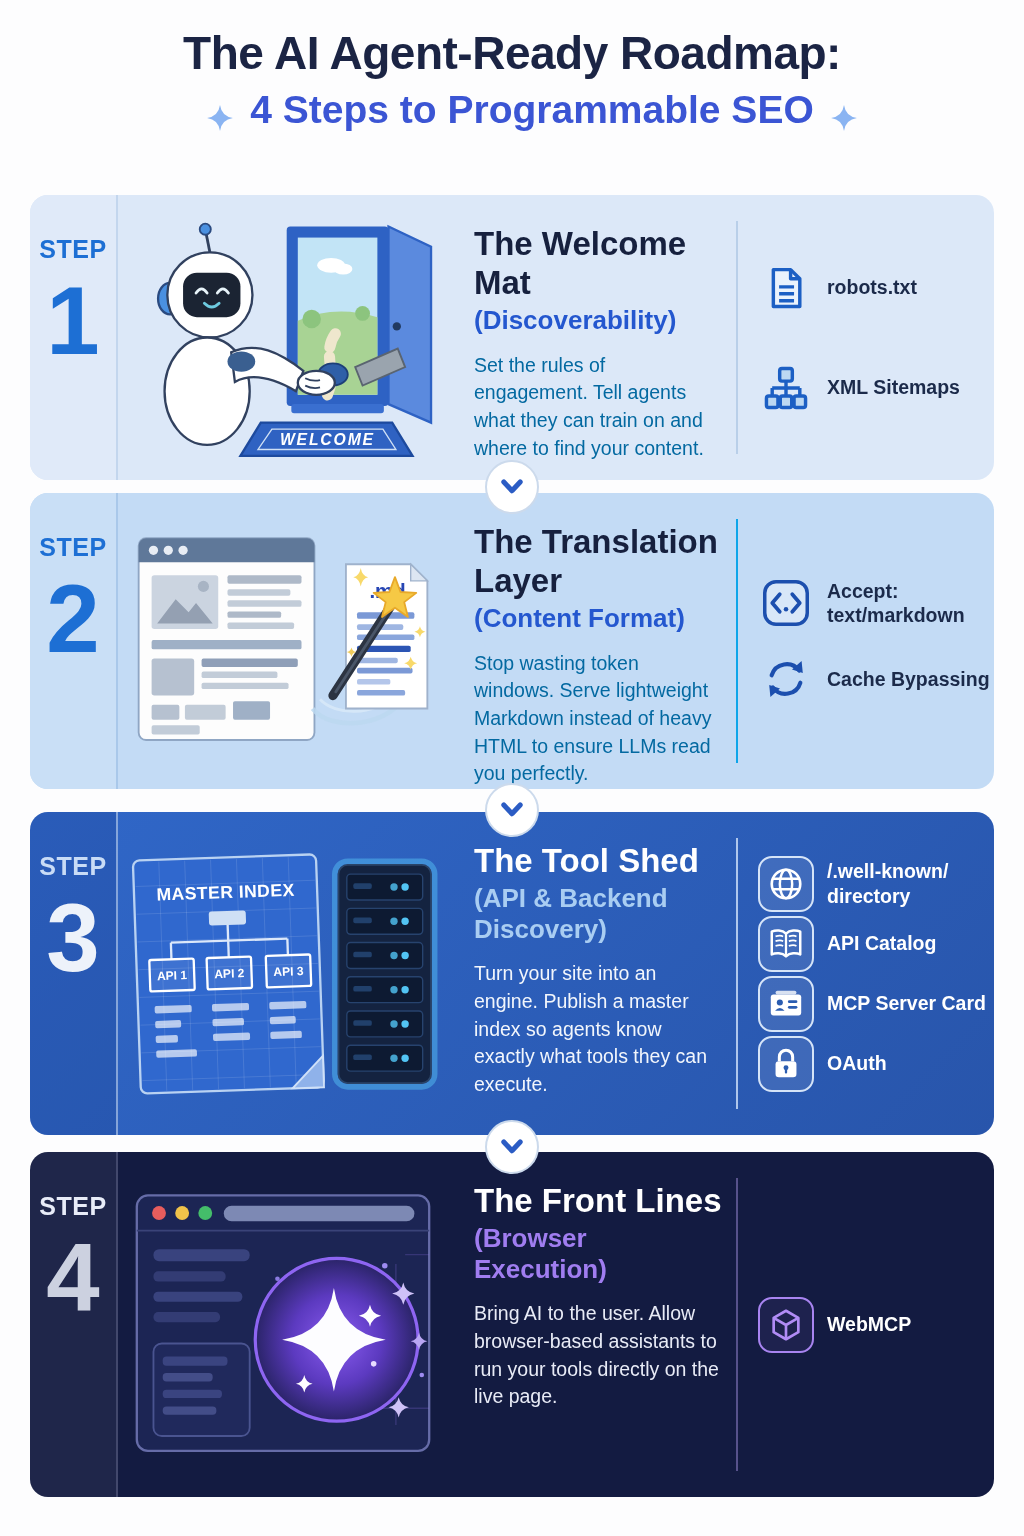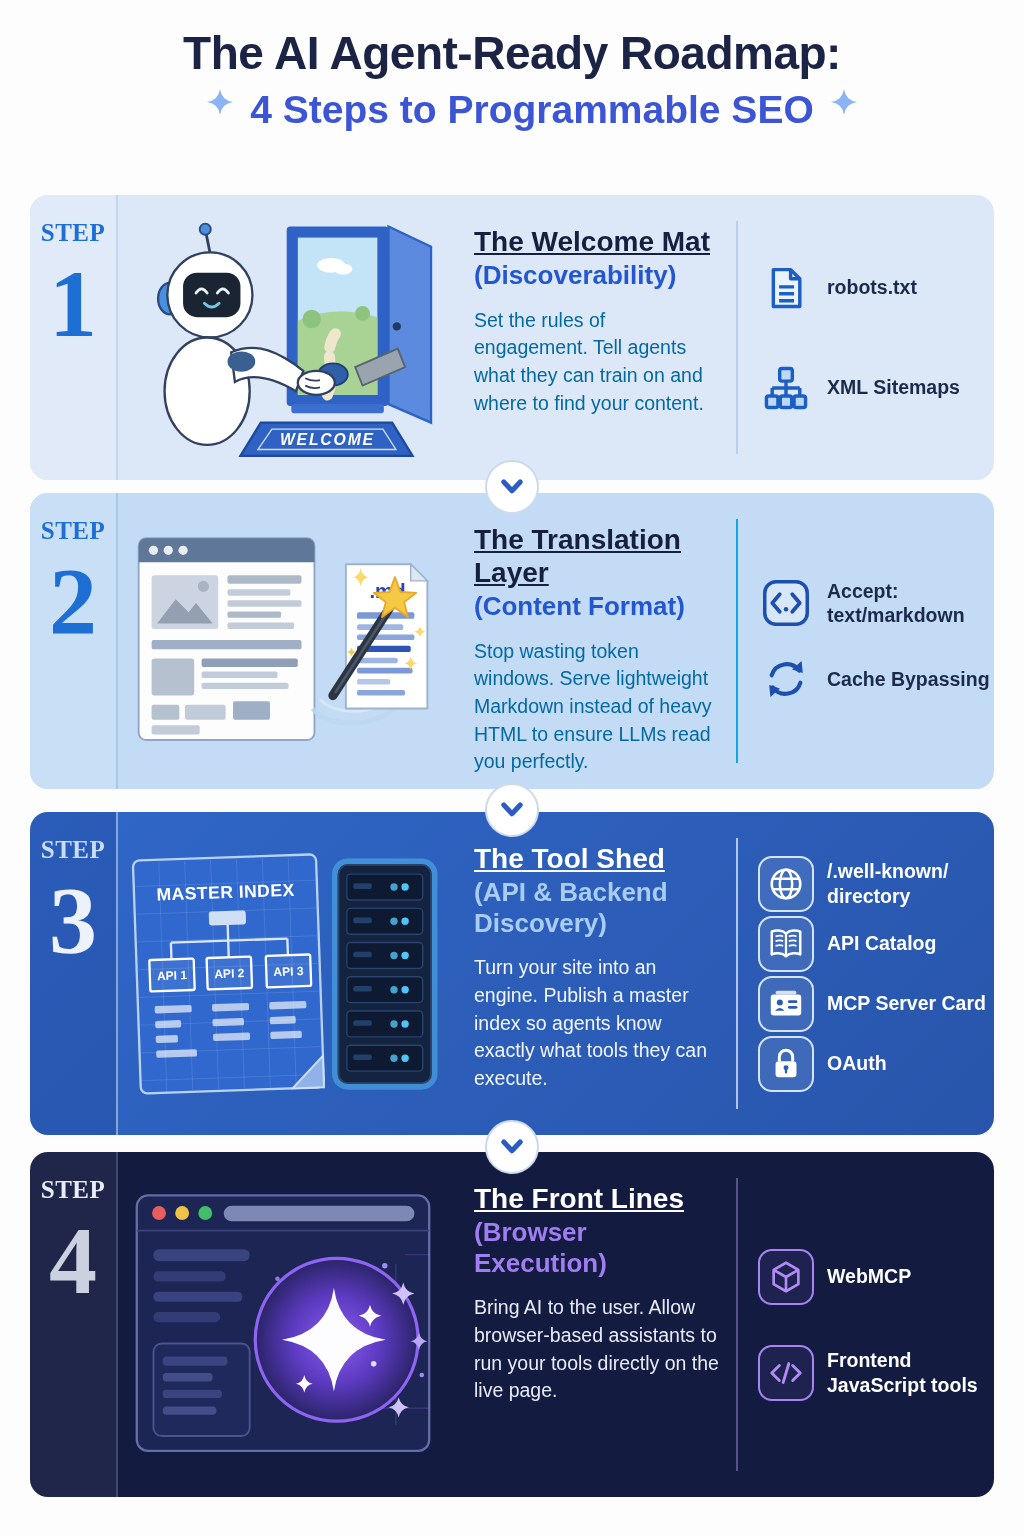--- a/index.html
+++ b/index.html
@@ -4,42 +4,42 @@
 <style>
   * { margin:0; padding:0; box-sizing:border-box; }
   html,body { background:#ffffff; }
   .page {
     position:relative; width:1024px; height:1536px; margin:0 auto;
     background:#fdfdfe; font-family:"Liberation Sans", sans-serif; overflow:hidden;
   }
   
   .header { text-align:center; padding-top:26px; }
   .title { font-size:46px; font-weight:800; color:#1b2444; letter-spacing:-0.5px; }
-  .subtitle-row { display:flex; align-items:flex-start; justify-content:center; gap:16px; margin-top:8px;padding-left:40px; }
+  .subtitle-row { display:flex; align-items:flex-end; justify-content:center; gap:16px; margin-top:8px;padding-left:40px; }
   .subtitle { font-size:39px; font-weight:800; color:#3b55d4; }
   
   .panel { position:absolute; left:30px; width:964px; border-radius:18px; display:flex; overflow:hidden; }
   #panel1 { top:195px;  height:285px; background:#dce8f8; }
   #panel2 { top:493px;  height:296px; background:#c3dbf5; }
   #panel3 { top:812px;  height:323px; background:linear-gradient(135deg,#3067c8,#2855ab); }
   #panel4 { top:1152px; height:345px; background:#131b41; }
-  .step-col { width:88px; flex:none; display:flex; flex-direction:column; align-items:center; padding-top:24px;font-family:Liberation Serif, serif; }
+  .step-col { width:88px; flex:none; display:flex; flex-direction:column; align-items:center; padding-top:40px; }
   #panel1 .step-col { border-right:2px solid #c3d6ee; background:#e0eaf9; }
   #panel2 .step-col { border-right:2px solid #a9c8ea; background:#c9dff6; }
   #panel3 .step-col { border-right:2px solid rgba(210,228,250,.55); background:rgba(10,30,90,.14); }
   #panel4 .step-col { border-right:2px solid rgba(190,195,230,.22); background:rgba(255,255,255,.05); }
   .step-word { font-size:25px; font-weight:800; letter-spacing:.5px; }
   .step-num  { font-size:96px; font-weight:800; line-height:1.02; margin-top:8px; }
   #panel1 .step-word, #panel1 .step-num,
   #panel2 .step-word, #panel2 .step-num { color:#1d6fd4; }
   #panel3 .step-word { color:#c9dcf6; } #panel3 .step-num { color:#edf2fa; }
   #panel4 .step-word { color:#e8ecf8; } #panel4 .step-num { color:#ccd1e0; }
   .illus-col { width:330px; flex:none; display:flex; align-items:center; justify-content:center; }
   .content-col { flex:1; padding:30px 14px 18px 26px; }
-  .panel-title    { font-size:28px; font-weight:800; color:#16203e; line-height:1.18;text-decoration:underline; }
+  .panel-title    { font-size:33px; font-weight:800; color:#16203e; line-height:1.18; }
   .panel-subtitle { font-size:26px; font-weight:800; color:#2457cf; line-height:1.18; margin-top:2px; }
   .panel-desc     { font-size:19.5px; color:#0369a1; margin-top:16px; line-height:1.42; }
   #panel3 .panel-title, #panel4 .panel-title { color:#ffffff; }
   #panel3 .panel-subtitle { color:#a9cdf2; }
   #panel4 .panel-subtitle { color:#a07df0; }
   #panel3 .panel-desc { color:#f2f6fc; }
   #panel4 .panel-desc { color:#e8ebf6; }
   .features-col { width:258px; flex:none; margin:26px 0; padding-left:20px;
                   display:flex; flex-direction:column; justify-content:center; }
   #panel1 .features-col { border-left:2px solid #b9cfe9; gap:44px; }
@@ -462,26 +462,16 @@
     <div class="features-col">
       <div class="feature">
         <span class="f-icon f-tile-purple">
           <svg width="38" height="38" viewBox="0 0 40 40">
               <path d="M20,5 L33,12.5 V27.5 L20,35 L7,27.5 V12.5 Z" fill="none" stroke="#b18cf5" stroke-width="2.8" stroke-linejoin="round"></path>
               <path d="M7,12.5 L20,20 L33,12.5 M20,20 V35" fill="none" stroke="#b18cf5" stroke-width="2.8" stroke-linejoin="round"></path>
             </svg>
         </span>
         <span class="f-label">WebMCP</span>
       </div>
-      <div class="feature">
-        <span class="f-icon f-tile-purple">
-          <svg width="38" height="38" viewBox="0 0 40 40">
-              <polyline points="13,12 5,20 13,28" fill="none" stroke="#b18cf5" stroke-width="3" stroke-linecap="round" stroke-linejoin="round"></polyline>
-              <polyline points="27,12 35,20 27,28" fill="none" stroke="#b18cf5" stroke-width="3" stroke-linecap="round" stroke-linejoin="round"></polyline>
-              <line x1="23" y1="10" x2="17" y2="30" stroke="#b18cf5" stroke-width="3" stroke-linecap="round"></line>
-            </svg>
-        </span>
-        <span class="f-label">Frontend JavaScript tools</span>
-      </div>
     </div>
   </div>
 
 </div>
 
 </body></html>

